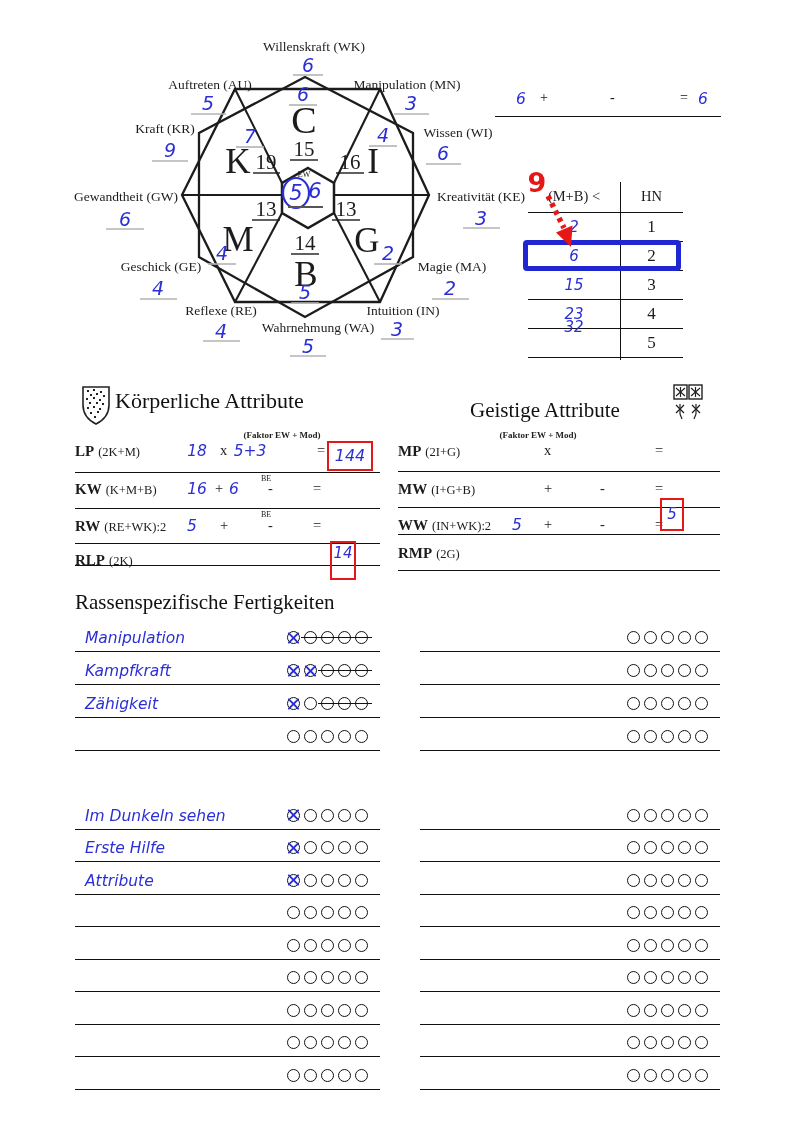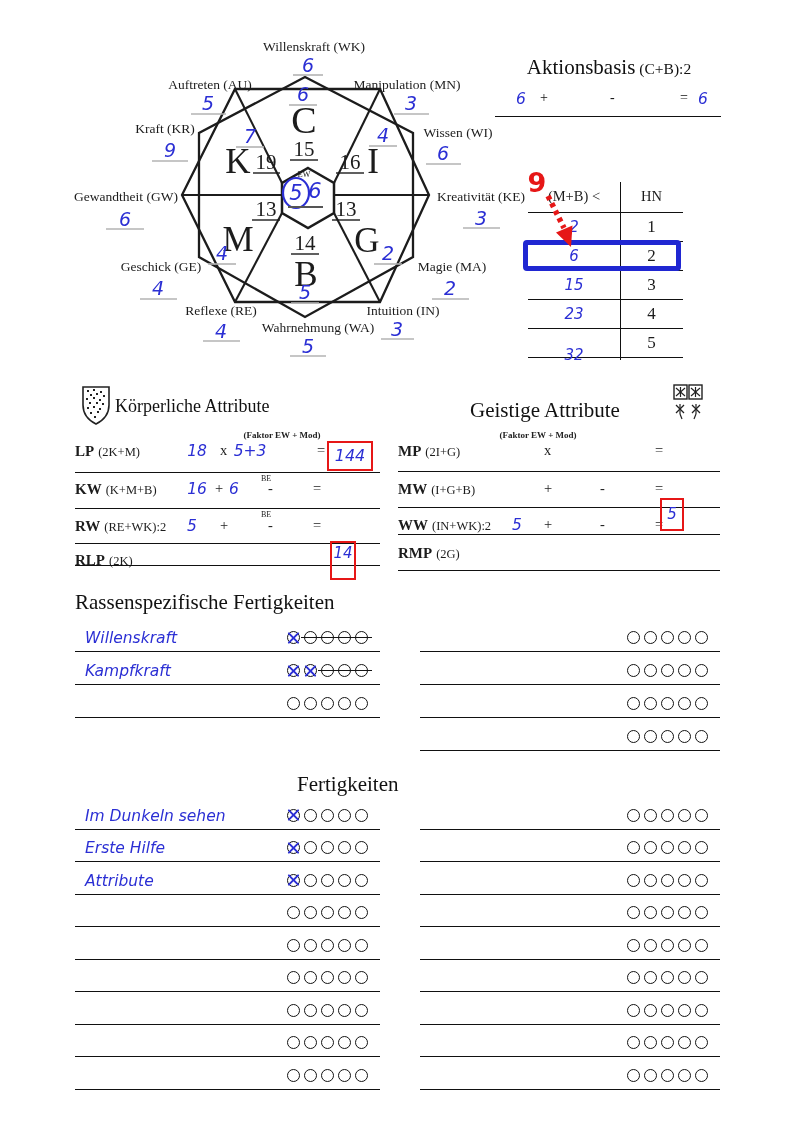--- a/index.html
+++ b/index.html
@@ -183,24 +183,20 @@
       <text class="hand-svg" x="337" y="301">3</text>
       <line class="gund" x1="321" y1="304" x2="354" y2="304"></line>
     </g>
     <g>
       <text class="lbl" x="258" y="297">Wahrnehmung (WA)</text>
       <text class="hand-svg" x="248" y="318">5</text>
       <line class="gund" x1="230" y1="321" x2="266" y2="321"></line>
     </g>
   </svg>
 
-  <div class="abs" style="left:495px;top:55px;width:228px;text-align:center;">
-    <span class="title-big">Aktionsbasis</span>
-    <span class="title-sm">(C+B):2</span>
-  </div>
   <div class="abs" style="left:495px;top:90px;width:228px;height:22px;">
     <span class="hw abs" style="left:21px;font-size:15.5px;">6</span>
     <span class="op abs" style="left:45px;font-size:14px;">+</span>
     <span class="op abs" style="left:115px;font-size:14px;">-</span>
     <span class="op abs" style="left:185px;font-size:14px;">=</span>
     <span class="hw abs" style="left:203px;font-size:15.5px;">6</span>
   </div>
   <div class="hline" style="left:495px;top:116px;width:226px;"></div>
 
 
@@ -216,21 +212,21 @@
     <div class="h-line" style="top:175px;"></div>
 
     <div class="h-mb hw" style="top:36px;">2</div>
     <div class="h-hn" style="top:35px;">1</div>
     <div class="h-mb hw" style="top:65px;">6</div>
     <div class="h-hn" style="top:64px;">2</div>
     <div class="h-mb hw" style="top:94px;">15</div>
     <div class="h-hn" style="top:93px;">3</div>
     <div class="h-mb hw" style="top:123px;">23</div>
     <div class="h-hn" style="top:122px;">4</div>
-    <div class="h-mb hw" style="top:164px;">32</div>
+    <div class="h-mb hw" style="top:136px;">32</div>
     <div class="h-hn" style="top:151px;">5</div>
 
     <div class="h-highlight"></div>
   </div>
 
   <svg class="abs" style="left:523px;top:160px;" width="80" height="100" viewBox="0 0 80 100">
     <text x="14" y="32" style="font-family:'DejaVu Sans',sans-serif;font-weight:bold;font-size:27px;fill:#e61717;">9</text>
     <line x1="25" y1="36" x2="41" y2="68" stroke="#e61717" stroke-width="5.5" stroke-dasharray="4.2 4"></line>
     <polygon points="48,87 49.5,65.5 33,72.5" fill="#e61717"></polygon>
   </svg>
@@ -251,21 +247,21 @@
         <rect x="15" y="17" width="2" height="2"></rect>
         <rect x="21" y="18" width="2" height="2"></rect>
       <rect x="6" y="22" width="2" height="2"></rect>
         <rect x="12" y="21" width="2" height="2"></rect>
         <rect x="18" y="23" width="2" height="2"></rect>
       <rect x="9" y="27" width="2" height="2"></rect>
         <rect x="16" y="26" width="2" height="2"></rect>
         <rect x="13" y="31" width="2" height="2"></rect>
     </g>
   </svg>
-  <div class="abs title-big" style="left:115px;top:396px;font-size:18px;font-family:Liberation Serif, serif;">Körperliche Attribute</div>
+  <div class="abs title-big" style="left:115px;top:388px;font-size:22px;font-family:Liberation Serif, serif;">Körperliche Attribute</div>
 
   <div class="abs" style="left:75px;top:430px;width:305px;height:155px;">
     <div class="note" style="left:147px;top:0;width:120px;">(Faktor EW + Mod)</div>
 
     <div class="attr-row" style="top:12px;">
       <span class="attr-key">LP</span>
       <span class="attr-formula">(2K+M)</span>
       <span class="aval hw" style="left:108px;width:28px;">18</span>
       <span class="aop" style="left:145px;">x</span>
       <span class="aval hw" style="left:157px;width:36px;">5+3</span>
@@ -370,21 +366,21 @@
   </div>
 
   <div class="redbox" style="left:660px;top:498px;width:24px;height:33px;">
     <span class="hw" style="display:block;text-align:center;font-size:15px;line-height:28px;">5</span>
   </div>
 
   <div class="sec-title" style="left:75px;top:590px;width:305px;">Rassenspezifische Fertigkeiten</div>
 
   <div id="rassen-rows" class="skill-col" style="left:75px;top:619px;width:305px;">
       <div class="skill-row" style="height: 33px;">
-        <span class="skill-name">Willenskraft</span>
+        <span class="skill-name">Manipulation</span>
         <span class="circles">
           <span class="circle-cell">
             <span class="ring"></span>
             <span class="x1"></span>
             <span class="x2"></span>
           </span>
           <span class="circle-cell struck">
             <span class="ring"></span>
           </span>
           <span class="circle-cell struck">
@@ -416,20 +412,42 @@
           </span>
           <span class="circle-cell struck">
             <span class="ring"></span>
           </span>
           <span class="circle-cell struck">
             <span class="ring"></span>
           </span>
         </span>
       </div>
       <div class="skill-row" style="height: 33px;">
+        <span class="skill-name">Zähigkeit</span>
+        <span class="circles">
+          <span class="circle-cell">
+            <span class="ring"></span>
+            <span class="x1"></span>
+            <span class="x2"></span>
+          </span>
+          <span class="circle-cell">
+            <span class="ring"></span>
+          </span>
+          <span class="circle-cell struck">
+            <span class="ring"></span>
+          </span>
+          <span class="circle-cell struck">
+            <span class="ring"></span>
+          </span>
+          <span class="circle-cell struck">
+            <span class="ring"></span>
+          </span>
+        </span>
+      </div>
+      <div class="skill-row" style="height: 33px;">
         <span class="skill-name"></span>
         <span class="circles">
           <span class="circle-cell">
             <span class="ring"></span>
           </span>
           <span class="circle-cell">
             <span class="ring"></span>
           </span>
           <span class="circle-cell">
             <span class="ring"></span>
@@ -519,21 +537,20 @@
           <span class="circle-cell">
             <span class="ring"></span>
           </span>
           <span class="circle-cell">
             <span class="ring"></span>
           </span>
         </span>
       </div>
     </div>
 
-  <div class="sec-title" style="left:297px;top:772px;width:200px;">Fertigkeiten</div>
   <div id="fert-left-rows" class="skill-col" style="left:75px;top:797px;width:305px;">
       <div class="skill-row" style="height: 32.5px;">
         <span class="skill-name">Im Dunkeln sehen</span>
         <span class="circles">
           <span class="circle-cell">
             <span class="ring"></span>
             <span class="x1"></span>
             <span class="x2"></span>
           </span>
           <span class="circle-cell">

